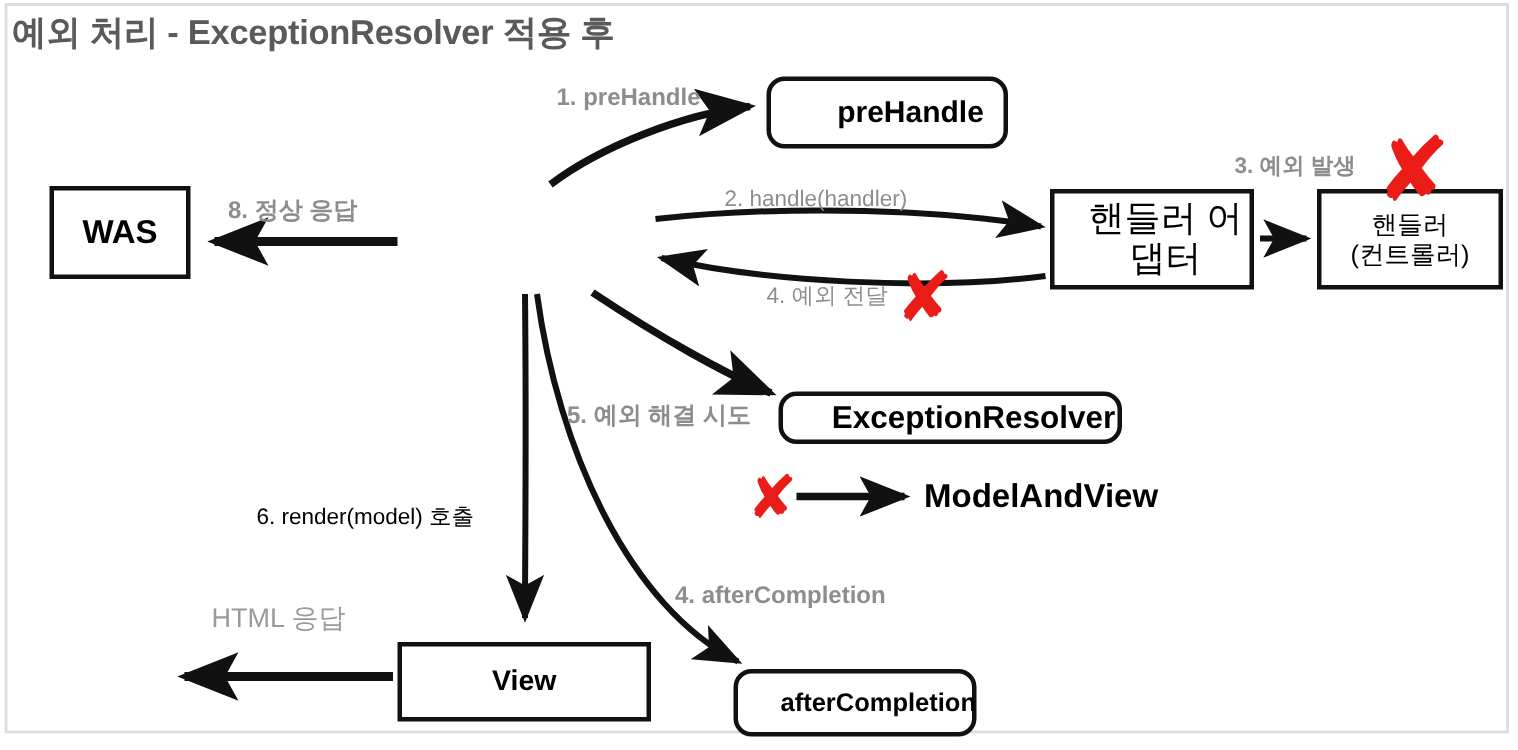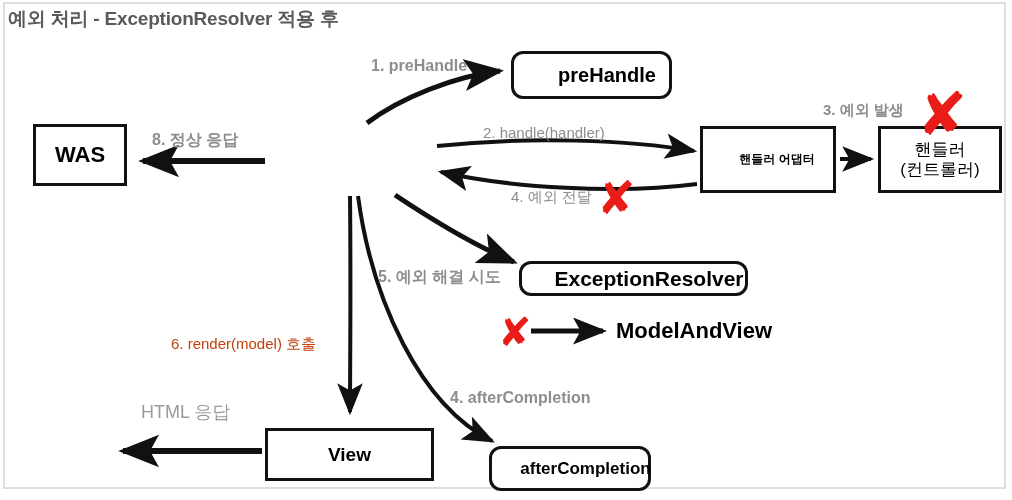--- a/index.html
+++ b/index.html
@@ -27,21 +27,21 @@
     width: 1003px;
     height: 487px;
     border: 2px solid #dedede;
     background: #ffffff;
     box-sizing: border-box;
   }
   #title {
     position: absolute;
     left: 8px;
     top: 6px;
-    font-size: 19px;
+    font-size: 23px;
     font-weight: bold;
     color: #5a5a5a;
     letter-spacing: -0.2px;
     white-space: nowrap;
   }
   
   #arrows {
     position: absolute;
     left: 0;
     top: 0;
@@ -65,21 +65,21 @@
     padding-left: 31px;
   }
   .node .nlabel {
     white-space: pre-line;
     display: block;
   }
   
   #node-was        { left:33px;  top:124px; width:94px;  height:62px;  font-size:22px; font-weight:bold; }
   #node-dispatcher { left:268px; top:125px; width:165px; height:68px;  font-size:22px; font-weight:normal; }
   #node-prehandle  { left:511px; top:51px;  width:161px; height:48px;  font-size:20px; font-weight:bold; }
-  #node-adapter    { left:700px; top:126px; width:136px; height:67px;  font-size:12px; font-weight:bold;padding-left:18px; }
+  #node-adapter    { left:700px; top:126px; width:136px; height:67px;  font-size:24px; font-weight:normal;padding-left:18px; }
   #node-handler    { left:878px; top:126px; width:124px; height:67px;  font-size:17px; font-weight:normal; }
   #node-resolver   { left:519px; top:261px; width:229px; height:35px;  font-size:21px; font-weight:bold; }
   #node-view       { left:265px; top:428px; width:169px; height:53px;  font-size:19px; font-weight:bold; }
   #node-after      { left:489px; top:446px; width:162px; height:45px;  font-size:17px; font-weight:bold; }
 
   
   .textnode {
     position: absolute;
     color: #000000;
     font-weight: bold;
@@ -92,21 +92,21 @@
     position: absolute;
     color: #8d8d8d;
     white-space: nowrap;
   }
   .elabel.bold { font-weight: bold; }
   #lbl-1 { left:371px; top:57px;  font-size:16px; }
   #lbl-2 { left:483px; top:124px; font-size:15px; font-weight:normal; }
   #lbl-3 { left:823px; top:101px; font-size:15px; }
   #lbl-4 { left:511px; top:188px; font-size:15px; font-weight:normal; }
   #lbl-5 { left:378px; top:267px; font-size:16px; }
-  #lbl-6 { left:171px; top:335px; font-size:15px; font-weight:normal; color:#c2410c; }
+  #lbl-6 { left:171px; top:335px; font-size:15px; font-weight:normal; color:#000000; }
   #lbl-7 { left:450px; top:389px; font-size:16px; }
   #lbl-8 { left:152px; top:130px; font-size:16px; }
   #lbl-html { left:141px; top:400px; font-size:18px; font-weight:normal; color:#9a9a9a; }
 
   
   .xmark {
     position: absolute;
     color: #ea1c18;
     font-weight: bold;
     line-height: 1;

